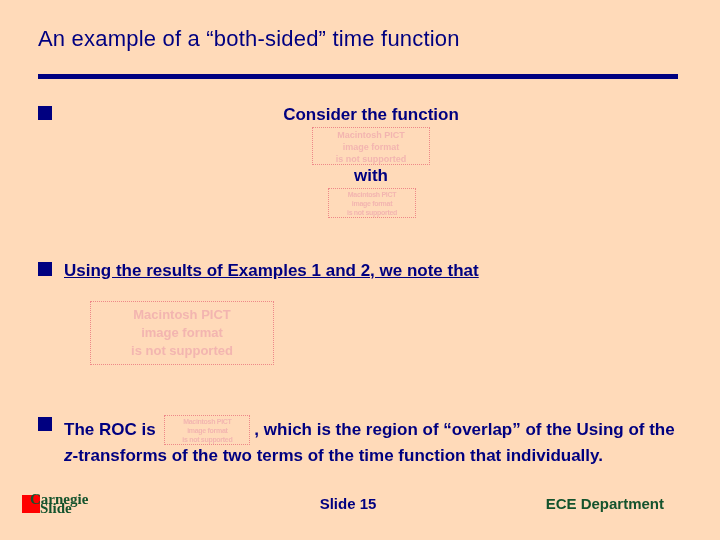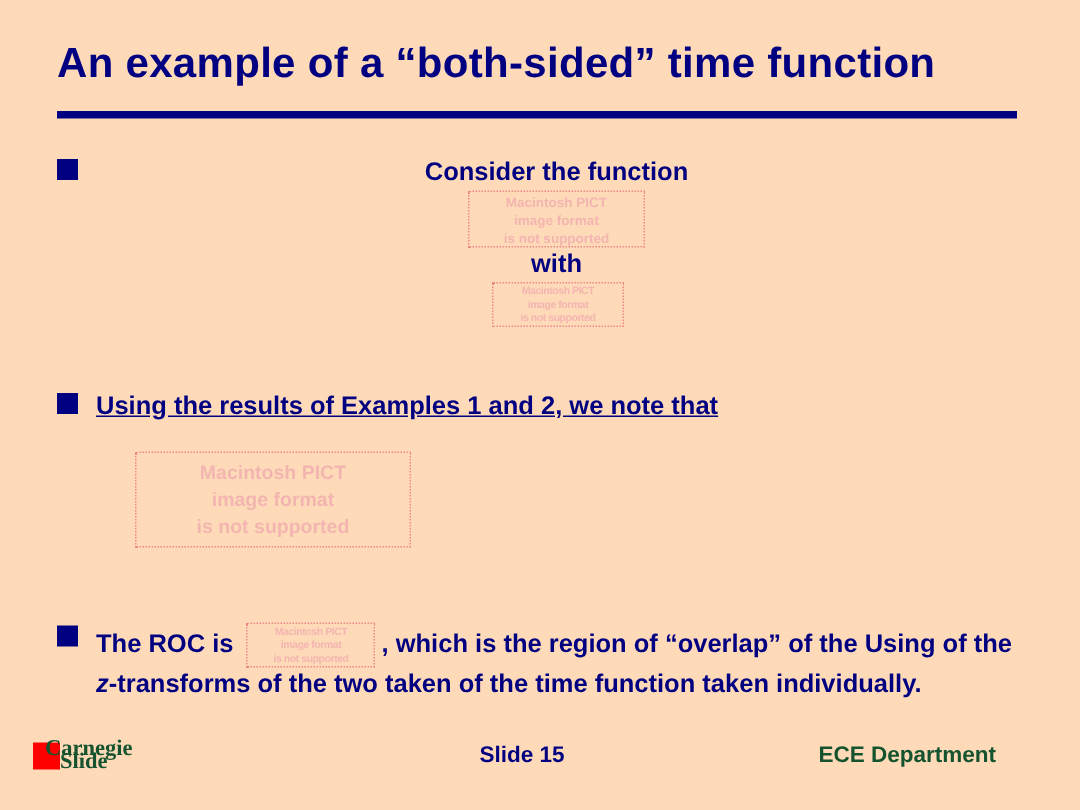--- a/index.html
+++ b/index.html
@@ -16,22 +16,22 @@
     position: relative;
     width: 720px;
     height: 540px;
     box-sizing: border-box;
   }
   .title {
     position: absolute;
     top: 26px;
     left: 38px;
     right: 38px;
-    font-size: 28px;
-    font-weight: bold;
+    font-size: 22px;
+    font-weight: normal;
     letter-spacing: 0.2px;
   }
   .rule {
     position: absolute;
     top: 74px;
     left: 38px;
     width: 640px;
     height: 5px;
     background: #000080;
   }
@@ -206,21 +206,21 @@
     </div>
     <div class="pict pict-lg">Macintosh PICT
 image format
 is not supported</div>
 
     <div class="bullet-row" style="margin-top:50px;">
       <div class="marker"></div>
       <div class="bullet-body">
         <span class="inline-chunk">The ROC is </span><span class="pict pict-sm3">Macintosh PICT
 image format
-is not supported</span><span class="inline-chunk">, which is the region of “overlap” of the Using of the </span><span class="inline-chunk italic">z</span><span class="inline-chunk">-transforms of the two taken of the time function taken individually.</span>
+is not supported</span><span class="inline-chunk">, which is the region of “overlap” of the Using of the </span><span class="inline-chunk italic">z</span><span class="inline-chunk">-transforms of the two terms of the time function that individually.</span>
       </div>
     </div>
 
   </div>
 
   <div class="footer">
     <div class="logo">
       <div class="sq"></div>
       <div class="l1">Carnegie</div>
       <div class="l2">Slide</div>

